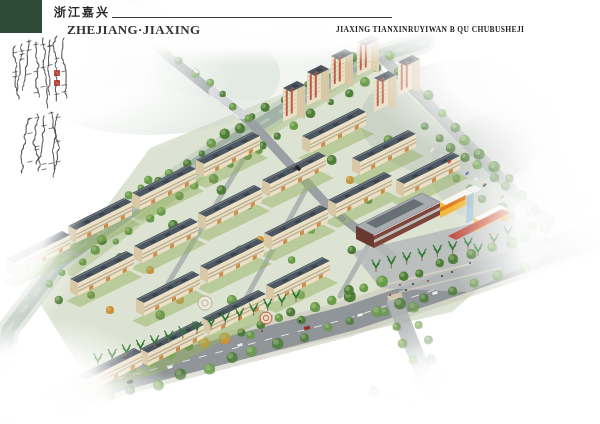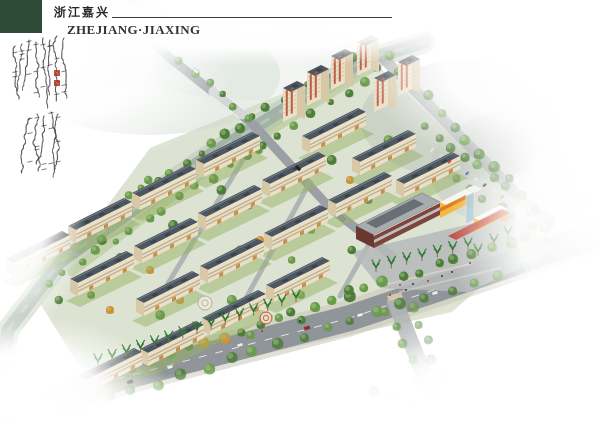--- a/index.html
+++ b/index.html
@@ -1305,20 +1305,21 @@
         <ellipse cx="20" cy="40" rx="120" ry="80" fill="url(#fog)"></ellipse>
         <ellipse cx="580" cy="50" rx="120" ry="90" fill="url(#fog)"></ellipse>
         <ellipse cx="10" cy="395" rx="100" ry="70" fill="url(#fog)"></ellipse>
       </g>
     </svg>
 
   <div class="hdr brand-block" style="background: rgb(46, 75, 56);"></div>
   <div class="hdr region-cn" style="color: rgb(38, 38, 38);">浙江嘉兴</div>
   <div class="hdr region-en">ZHEJIANG·JIAXING</div>
   <div class="hdr rule"></div>
+  <div class="hdr title-en">JIAXING TIANXINRUYIWAN B QU CHUBUSHEJI</div>
 
   <svg class="inscription" width="78" height="150" viewBox="0 0 78 150">
       <path d="M 62 4 q -1.7657264805020532 2.5 -1.1771509870013688 5 q -0.06093168360530399 2.5 -0.04062112240353599 5 q -1.253208758571418 2.5 -0.8354725057142787 5 q -0.335560164108756 2.5 -0.223706776072504 5 q 2.356226250027248 2.5 1.5708175000181654 5 q 2.632189958984327 2.5 1.7547933059895513 5 q 1.4499133641147637 2.5 0.9666089094098425 5 q 0.16729361457691994 2.5 0.11152907638461329 5 q -0.19915288605261594 2.5 -0.13276859070174396 5 q 0.27310220582876354 2.5 0.1820681372191757 5 q -1.5876338808884611 2.5 -1.058422587258974 5 q 2.4832063712456147 2.5 1.6554709141637431 5" fill="none" stroke="#2f2f2f" stroke-width="1.1" stroke-linecap="round" opacity="0.8"></path>
       <line x1="59.5" y1="51.5" x2="64.5" y2="50.5" stroke="#2f2f2f" stroke-width="0.9" opacity="0.7"></line>
       <line x1="59.5" y1="58.3" x2="64.5" y2="57.3" stroke="#2f2f2f" stroke-width="0.9" opacity="0.7"></line>
       <line x1="59.5" y1="37.8" x2="64.5" y2="36.8" stroke="#2f2f2f" stroke-width="0.9" opacity="0.7"></line>
       <path d="M 55 2 q -2.692152063944377 2.5 -1.7947680426295847 5 q -2.895339939027508 2.5 -1.9302266260183387 5 q 0.9589188119134633 2.5 0.6392792079423089 5 q 2.3542526833625743 2.5 1.5695017889083829 5 q 1.9125584940629778 2.5 1.2750389960419852 5 q -2.363039478121209 2.5 -1.575359652080806 5 q 2.1715091011865297 2.5 1.4476727341243532 5 q -1.0296326827956364 2.5 -0.6864217885304242 5 q 1.28375903995925 2.5 0.8558393599728333 5 q -1.357697708030173 2.5 -0.9051318053534487 5 q -0.6123959762044251 2.5 -0.4082639841362834 5 q 1.3510017634544056 2.5 0.9006678423029371 5 q -0.1074010418378748 2.5 -0.0716006945585832 5" fill="none" stroke="#2f2f2f" stroke-width="1.1" stroke-linecap="round" opacity="0.8"></path>
       <line x1="52.5" y1="60.7" x2="57.5" y2="59.7" stroke="#2f2f2f" stroke-width="0.9" opacity="0.7"></line>
       <line x1="52.5" y1="48.6" x2="57.5" y2="47.6" stroke="#2f2f2f" stroke-width="0.9" opacity="0.7"></line>
       <line x1="52.5" y1="25.0" x2="57.5" y2="24.0" stroke="#2f2f2f" stroke-width="0.9" opacity="0.7"></line>

